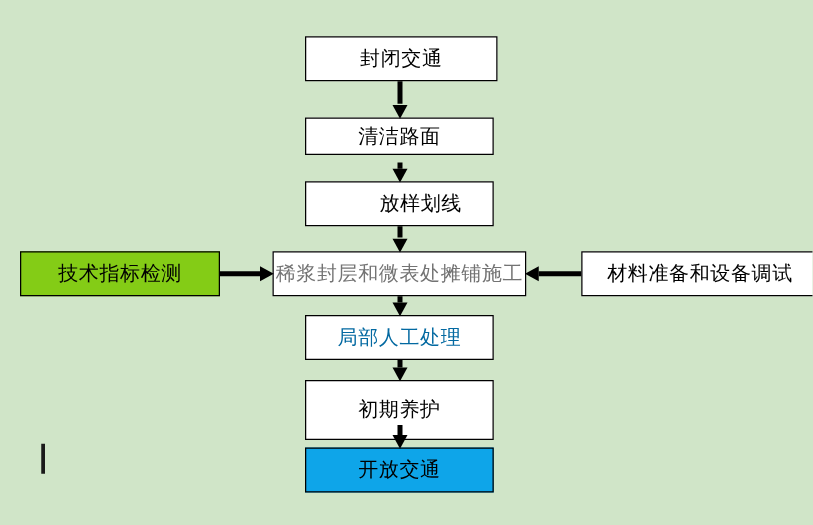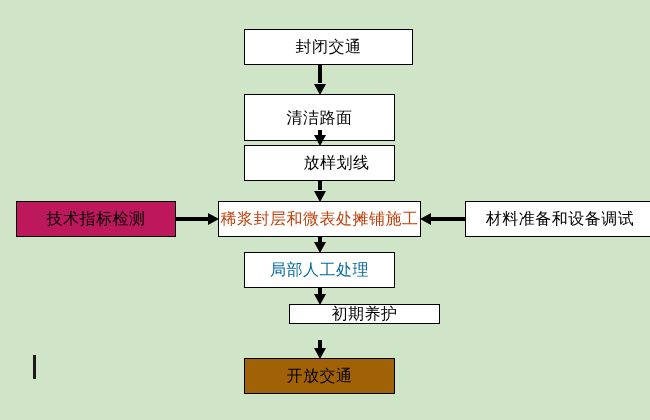--- a/index.html
+++ b/index.html
@@ -88,53 +88,53 @@
   .tick-mark {
     position: absolute;
     background: #1a1a1a;
   }
 </style>
 </head>
 <body style="background: rgb(208, 229, 200);">
 
 <div id="canvas" style="background: rgb(208, 229, 200);">
 
-  <div class="node" style="left: 244px; top: 29px; width: 169px; height: 36px; background: rgb(255, 255, 255); border-color: rgb(0, 0, 0); color: rgb(0, 0, 0);">
+  <div class="node" style="left: 244px; top: 29px; width: 154px; height: 36px; background: rgb(255, 255, 255); border-color: rgb(0, 0, 0); color: rgb(0, 0, 0);">
     <span>封闭交通</span>
   </div>
 
-  <div class="node" style="left: 244px; top: 94px; width: 151px; height: 47px; background: rgb(255, 255, 255); border-color: rgb(0, 0, 0); color: rgb(0, 0, 0);">
+  <div class="node" style="left: 244px; top: 94px; width: 151px; height: 30px; background: rgb(255, 255, 255); border-color: rgb(0, 0, 0); color: rgb(0, 0, 0);">
     <span>清洁路面</span>
   </div>
 
   <div class="node" style="left: 244px; top: 145px; width: 151px; height: 36px; background: rgb(255, 255, 255); border-color: rgb(0, 0, 0); color: rgb(0, 0, 0); padding-left: 34px;">
     <span>放样划线</span>
   </div>
 
-  <div class="node" style="left: 16px; top: 201px; width: 160px; height: 36px; background: #be185d; border-color: rgb(0, 0, 0); color: rgb(0, 0, 0);">
+  <div class="node" style="left: 16px; top: 201px; width: 160px; height: 36px; background: #84cc16; border-color: rgb(0, 0, 0); color: rgb(0, 0, 0);">
     <span>技术指标检测</span>
   </div>
 
-  <div class="node" style="left: 218px; top: 201px; width: 203px; height: 36px; background: rgb(255, 255, 255); border-color: rgb(0, 0, 0); color: #c2410c;">
+  <div class="node" style="left: 218px; top: 201px; width: 203px; height: 36px; background: rgb(255, 255, 255); border-color: rgb(0, 0, 0); color: #737373;">
     <span>稀浆封层和微表处摊铺施工</span>
   </div>
 
   <div class="node" style="left: 465px; top: 201px; width: 190px; height: 36px; background: rgb(255, 255, 255); border-color: rgb(0, 0, 0); color: rgb(0, 0, 0);">
     <span>材料准备和设备调试</span>
   </div>
 
   <div class="node" style="left: 244px; top: 252px; width: 151px; height: 36px; background: rgb(255, 255, 255); border-color: rgb(0, 0, 0); color: #0369a1;">
     <span>局部人工处理</span>
   </div>
 
-  <div class="node" style="left: 244px; top: 304px; width: 151px; height: 20px; background: rgb(255, 255, 255); border-color: rgb(0, 0, 0); color: rgb(0, 0, 0); margin-left: 45px;">
+  <div class="node" style="left: 244px; top: 304px; width: 151px; height: 48px; background: rgb(255, 255, 255); border-color: rgb(0, 0, 0); color: rgb(0, 0, 0);">
     <span>初期养护</span>
   </div>
 
-  <div class="node" style="left: 244px; top: 358px; width: 151px; height: 36px; background: #a16207; border-color: rgb(0, 0, 0); color: rgb(0, 0, 0);">
+  <div class="node" style="left: 244px; top: 358px; width: 151px; height: 36px; background: #0ea5e9; border-color: rgb(0, 0, 0); color: rgb(0, 0, 0);">
     <span>开放交通</span>
   </div>
 
   <div class="arrow-v" style="left:320px; top:65px; height:29px;">
     <div class="shaft" style="height:18px;"></div>
     <div class="head"></div>
   </div>
 
   <div class="arrow-v" style="left:320px; top:130px; height:15px;">
     <div class="shaft" style="height:5px;"></div>

